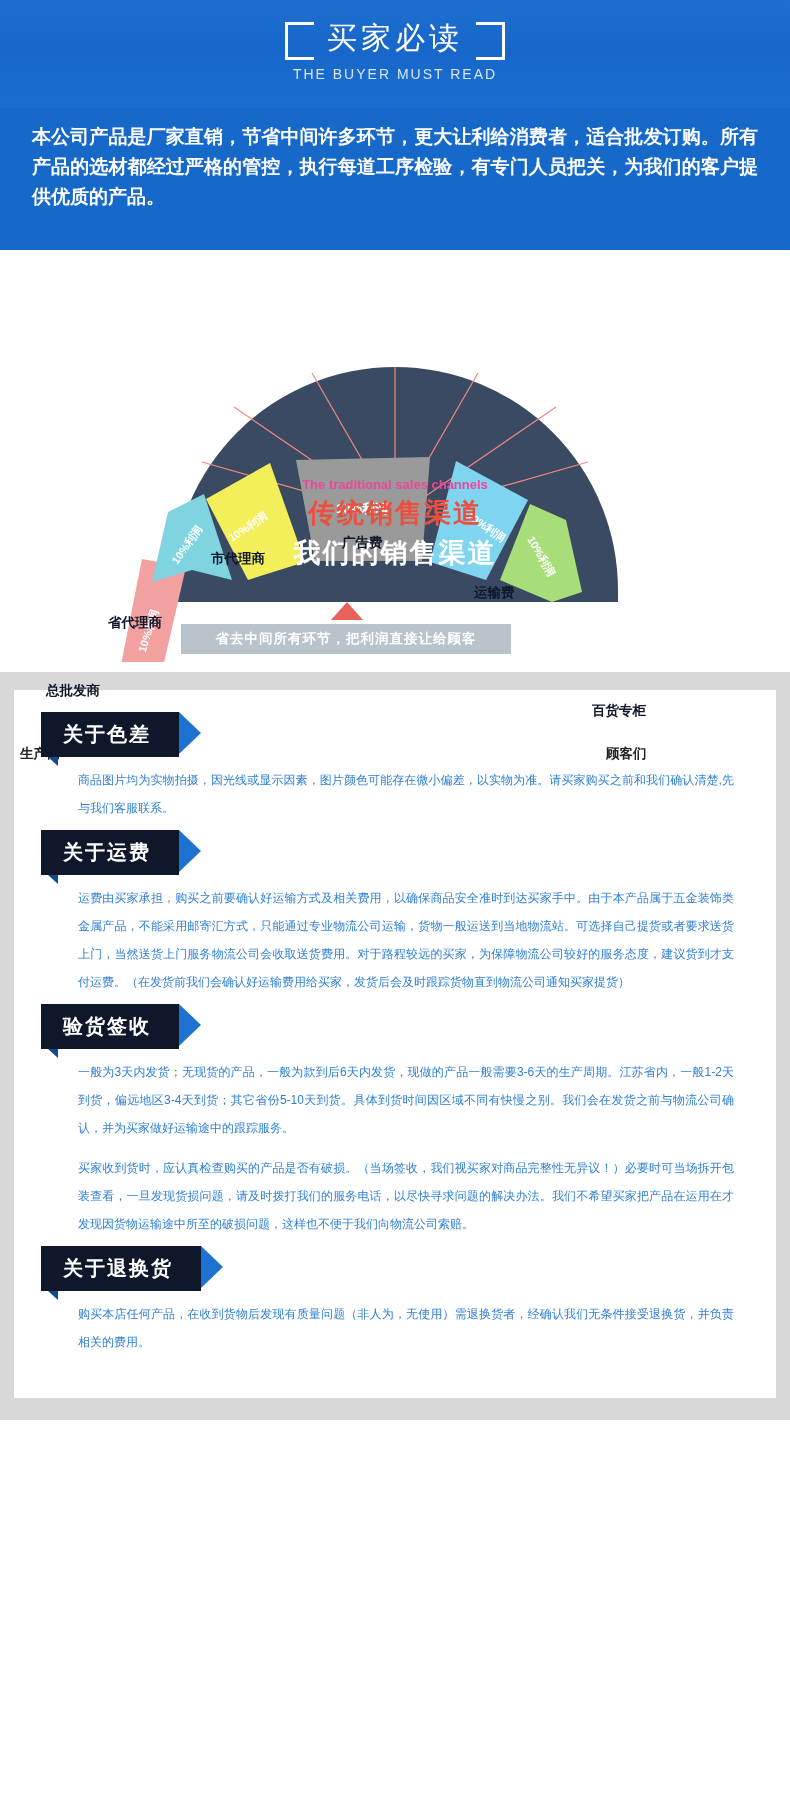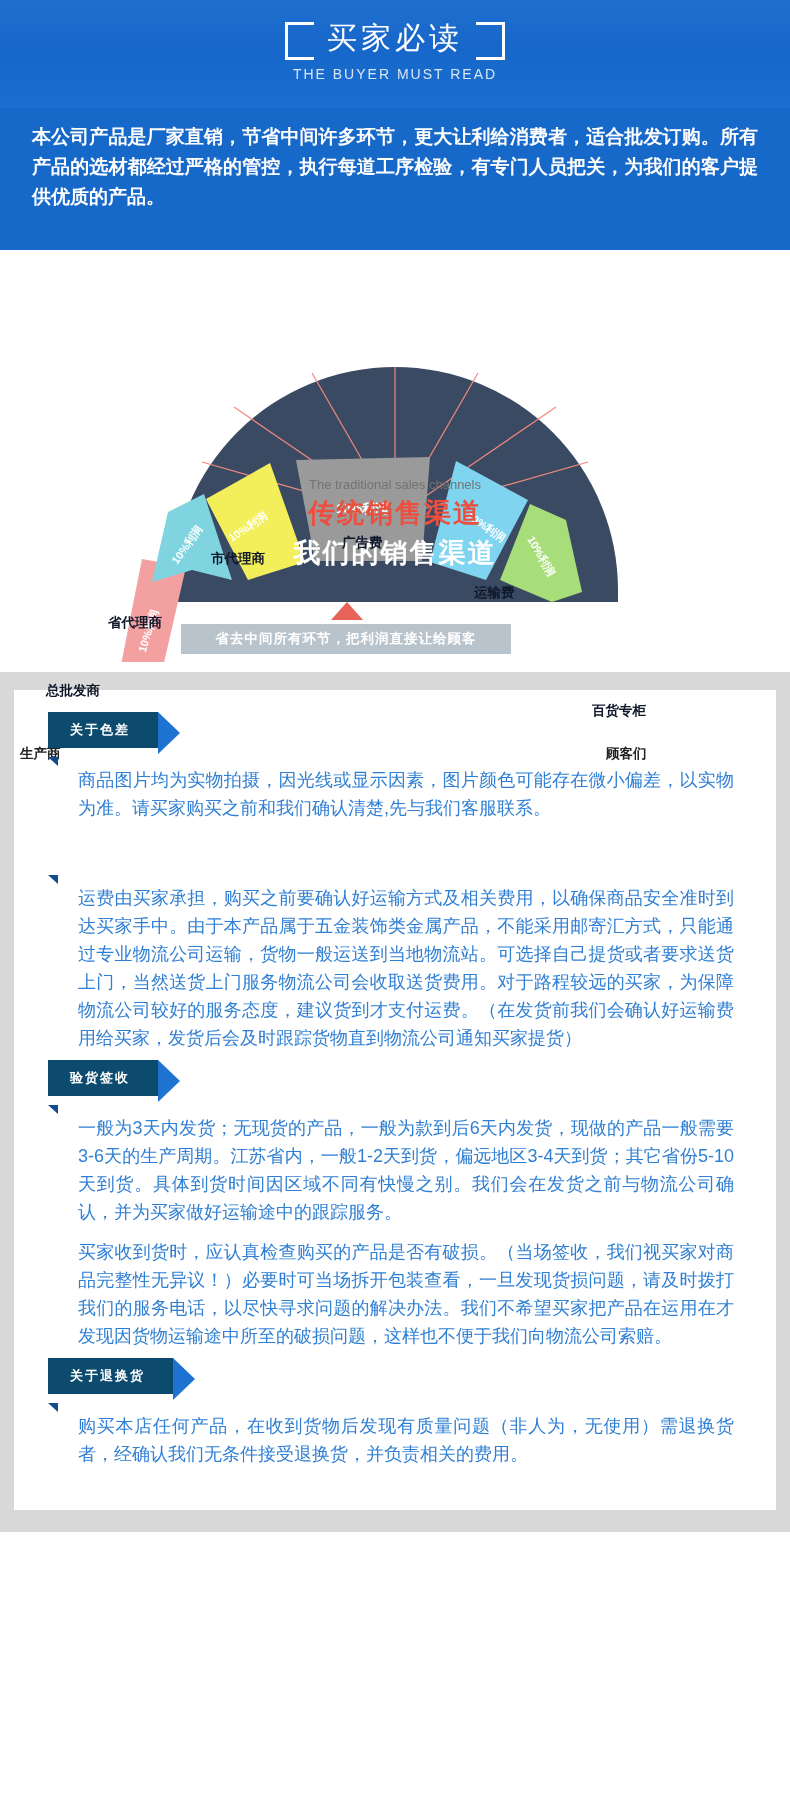--- a/index.html
+++ b/index.html
@@ -103,23 +103,23 @@
     width: 446px;
     height: 235px;
   }
 
   .arch-title-en {
     position: absolute;
     left: 0;
     top: 110px;
     width: 446px;
     text-align: center;
-    color: #737373;
+    color: #ec4899;
     font-size: 13px;
-    font-weight: normal;
+    font-weight: bold;
   }
   .arch-title-cn {
     position: absolute;
     left: 0;
     top: 128px;
     width: 446px;
     text-align: center;
     color: #ec4f3d;
     font-size: 27px;
     font-weight: bold;
@@ -188,27 +188,27 @@
     margin-bottom: 8px;
   }
   .ribbon-wrap {
     position: relative;
     height: 46px;
     margin-bottom: 4px;
   }
   .ribbon {
     position: relative;
     display: inline-block;
-    background: #0c4a6e;
-    color: #ffffff;
-    font-size: 13px;
+    background: #0f172a;
+    color: #ffffff;
+    font-size: 20px;
     font-weight: bold;
     letter-spacing: 2px;
     padding: 9px 28px 9px 22px;
-    margin-left: 18px;
+    margin-left: 11px;
   }
   .ribbon:after {
     content: "";
     position: absolute;
     right: -22px;
     top: 0;
     width: 0;
     height: 0;
     border-top: 21px solid transparent;
     border-bottom: 21px solid transparent;
@@ -218,21 +218,21 @@
     position: absolute;
     left: 18px;
     bottom: -8px;
     width: 0;
     height: 0;
     border-left: 10px solid transparent;
     border-top: 9px solid #114b8f;
   }
   .note-body {
     color: #2f7fd4;
-    font-size: 18px;
+    font-size: 12px;
     line-height: 28px;
     text-align: justify;
     padding: 4px 26px 0 48px;
     margin: 0;
   }
 </style>
 </head>
 <body>
 
 <div class="page">
@@ -348,20 +348,21 @@
       <div class="note-block">
         <div class="ribbon-wrap">
           <span class="ribbon">关于色差</span>
           <span class="ribbon-tail"></span>
         </div>
         <p class="note-body">商品图片均为实物拍摄，因光线或显示因素，图片颜色可能存在微小偏差，以实物为准。请买家购买之前和我们确认清楚,先与我们客服联系。</p>
       </div>
 
       <div class="note-block">
         <div class="ribbon-wrap">
+          <span class="ribbon">关于运费</span>
           <span class="ribbon-tail"></span>
         </div>
         <p class="note-body">运费由买家承担，购买之前要确认好运输方式及相关费用，以确保商品安全准时到达买家手中。由于本产品属于五金装饰类金属产品，不能采用邮寄汇方式，只能通过专业物流公司运输，货物一般运送到当地物流站。可选择自己提货或者要求送货上门，当然送货上门服务物流公司会收取送货费用。对于路程较远的买家，为保障物流公司较好的服务态度，建议货到才支付运费。（在发货前我们会确认好运输费用给买家，发货后会及时跟踪货物直到物流公司通知买家提货）</p>
       </div>
 
       <div class="note-block">
         <div class="ribbon-wrap">
           <span class="ribbon">验货签收</span>
           <span class="ribbon-tail"></span>
         </div>

